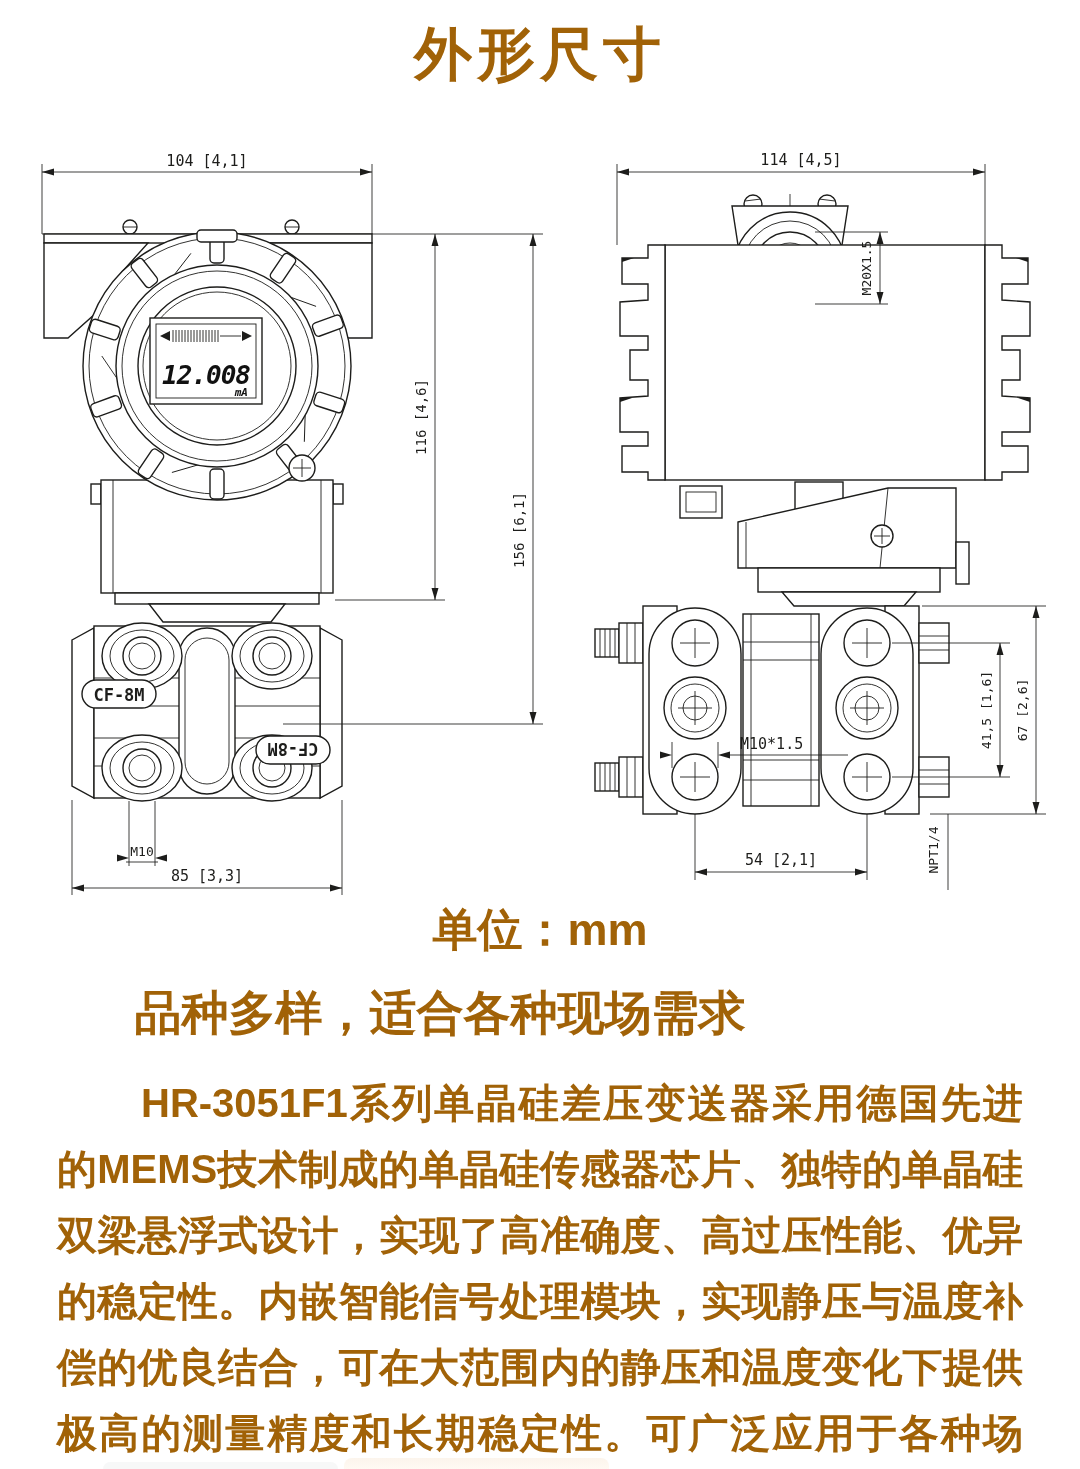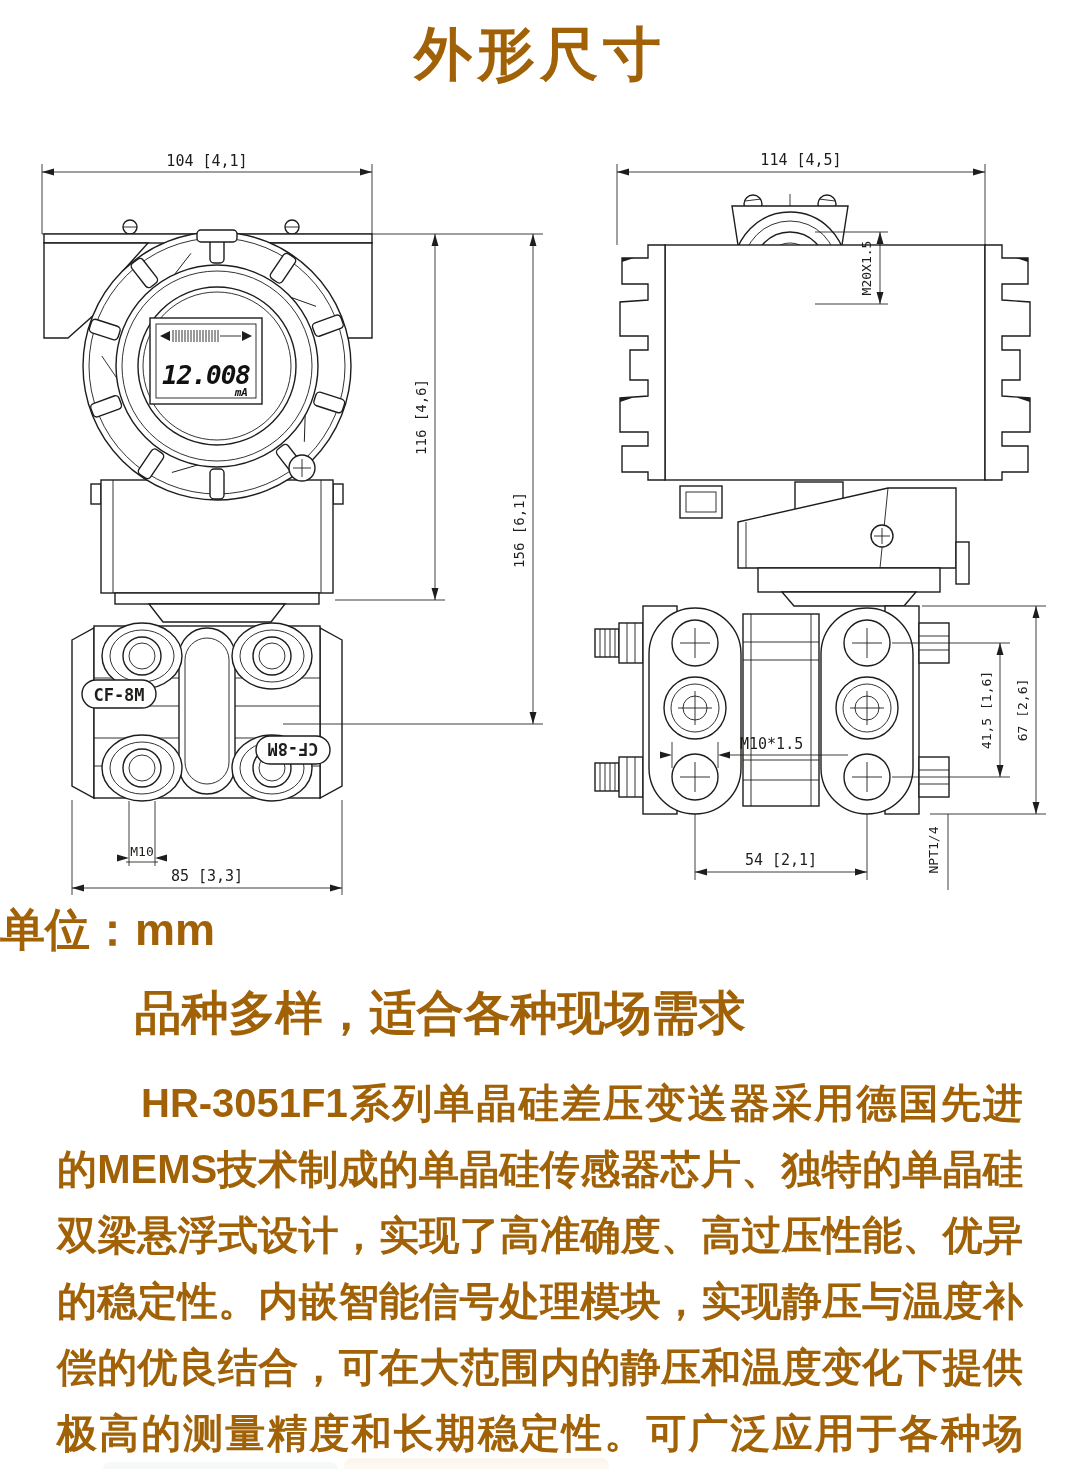--- a/index.html
+++ b/index.html
@@ -2,21 +2,21 @@
 <html><head>
 <meta charset="utf-8">
 <style>
   html,body{margin:0;padding:0;background:#fff;}
   .page{position:relative;width:1080px;height:1469px;background:#ffffff;overflow:hidden;
         font-family:"Liberation Sans","DejaVu Sans",sans-serif;color:#a16207;}
   .title{position:absolute;top:16px;left:0;width:1080px;text-align:center;
          font-size:58px;font-weight:700;letter-spacing:5px;}
   .drawL{position:absolute;left:30px;top:150px;}
   .drawR{position:absolute;left:590px;top:150px;}
-  .unit{position:absolute;top:900px;left:0;width:1080px;text-align:left;
+  .unit{position:absolute;top:900px;left:0;width:1080px;text-align:center;
         font-size:45px;font-weight:700;}
   .heading{position:absolute;top:982px;left:0;width:880px;text-align:center;
            font-size:47px;font-weight:700;}
   .para{position:absolute;top:1070px;left:57px;width:966px;
         font-size:40px;line-height:66px;font-weight:700;text-align:justify;
         text-indent:84px;}
   .cutL{position:absolute;left:103px;top:1462px;width:235px;height:7px;
         background:#f3f5f5;border-radius:10px 10px 0 0;opacity:.7;}
   .cutR{position:absolute;left:344px;top:1458px;width:265px;height:11px;
         background:linear-gradient(180deg,#fbf2e7,#fff8f0);border-radius:8px 8px 0 0;opacity:.8;}

